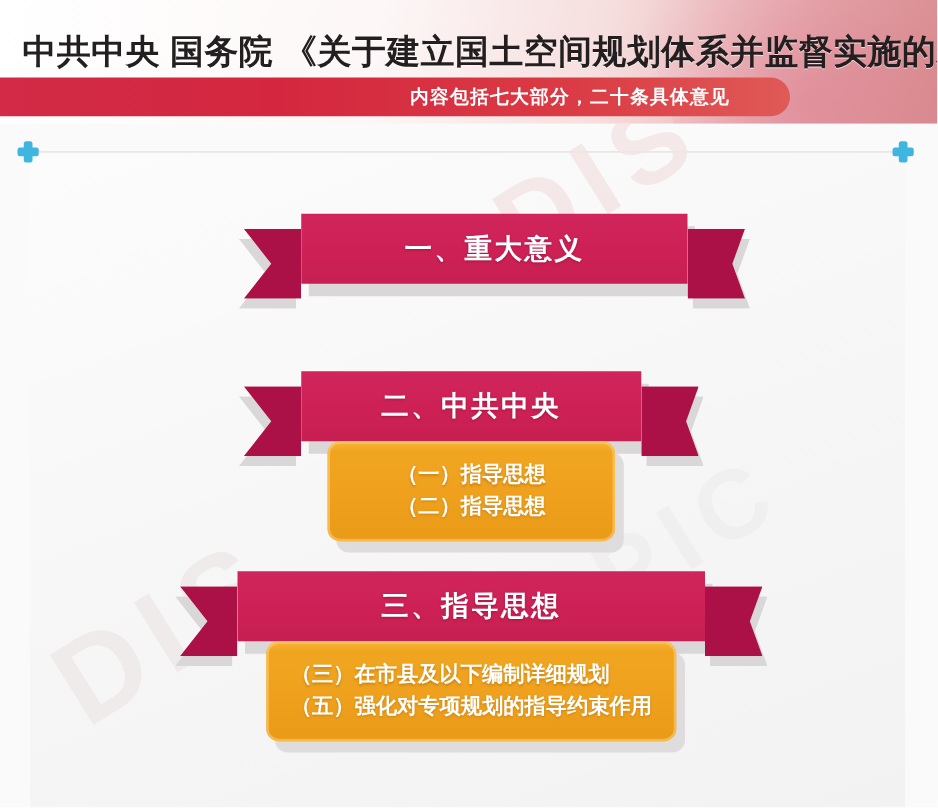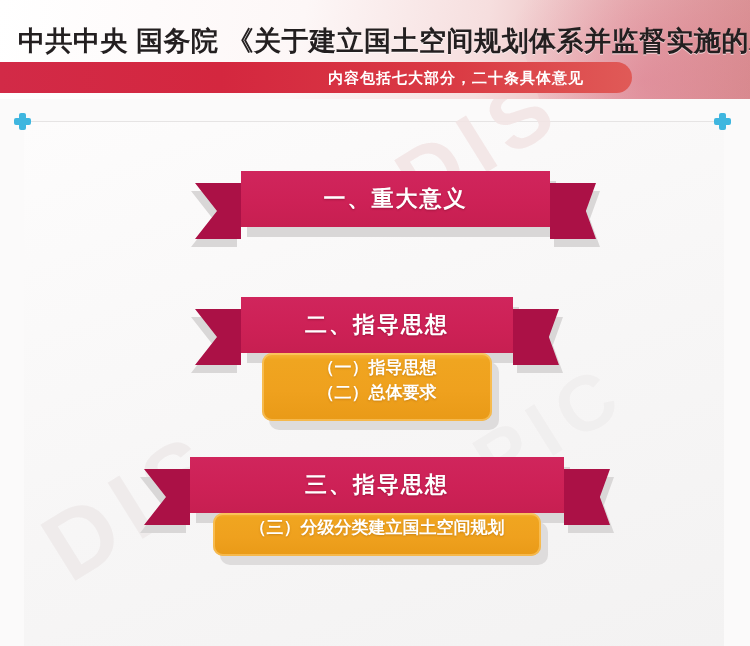--- a/index.html
+++ b/index.html
@@ -108,21 +108,21 @@
   .orange-wrap{position:relative;}
   .orange-shadow{
     position:absolute;left:7px;top:9px;width:100%;height:100%;
     background:#dedcdc;border-radius:10px;
   }
   .orange{
     position:relative;
     background:linear-gradient(180deg,#f5b63a 0%,#f0a520 10%,#efa11e 55%,#e99a17 100%);
     border-radius:10px;
     box-shadow:inset 0 0 0 2px rgba(255,210,120,.55);
-    padding:2px 0 16px 0;
+    padding:14px 0 16px 0;
   }
   .orange-line{
     color:#ffffff;font-size:17px;font-weight:bold;line-height:25px;
     text-shadow:0 1px 2px rgba(160,95,5,.45);white-space:nowrap;
     padding-left:0;
   }
   .orange-list{display:inline-block;text-align:left;}
   .orange-center{text-align:center;}
 </style>
 </head>
@@ -163,49 +163,50 @@
     </div>
 
     <div class="section" style="left:241px;top:198px;width:272px;">
       <div class="ribbon">
         <div class="tail-shadow-l"></div>
         <div class="tail-shadow-r"></div>
         <div class="ribbon-shadow"></div>
         <div class="tail tail-l"></div>
         <div class="tail tail-r"></div>
         <div class="ribbon-bar">
-          <span class="ribbon-label">二、指导思想</span>
+          <span class="ribbon-label">二、中共中央</span>
         </div>
       </div>
       <div class="orange-wrap" style="margin:0 21px;">
         <div class="orange-shadow"></div>
         <div class="orange orange-center">
           <div class="orange-list">
             <div class="orange-line">（一）指导思想</div>
-            <div class="orange-line">（二）总体要求</div>
+            <div class="orange-line">（二）指导思想</div>
           </div>
         </div>
       </div>
     </div>
 
     <div class="section" style="left:190px;top:358px;width:374px;">
       <div class="ribbon">
         <div class="tail-shadow-l"></div>
         <div class="tail-shadow-r"></div>
         <div class="ribbon-shadow"></div>
         <div class="tail tail-l"></div>
         <div class="tail tail-r"></div>
         <div class="ribbon-bar">
           <span class="ribbon-label">三、指导思想</span>
         </div>
       </div>
       <div class="orange-wrap" style="margin:0 23px;">
         <div class="orange-shadow"></div>
         <div class="orange orange-center">
           <div class="orange-list">
-            <div class="orange-line">（三）分级分类建立国土空间规划</div>
+            <div class="orange-line">（三）在市县及以下编制详细规划</div>
+            <div class="orange-line">（五）强化对专项规划的指导约束作用</div>
           </div>
         </div>
       </div>
     </div>
 
   </div>
 </div>
 
 </body></html>

